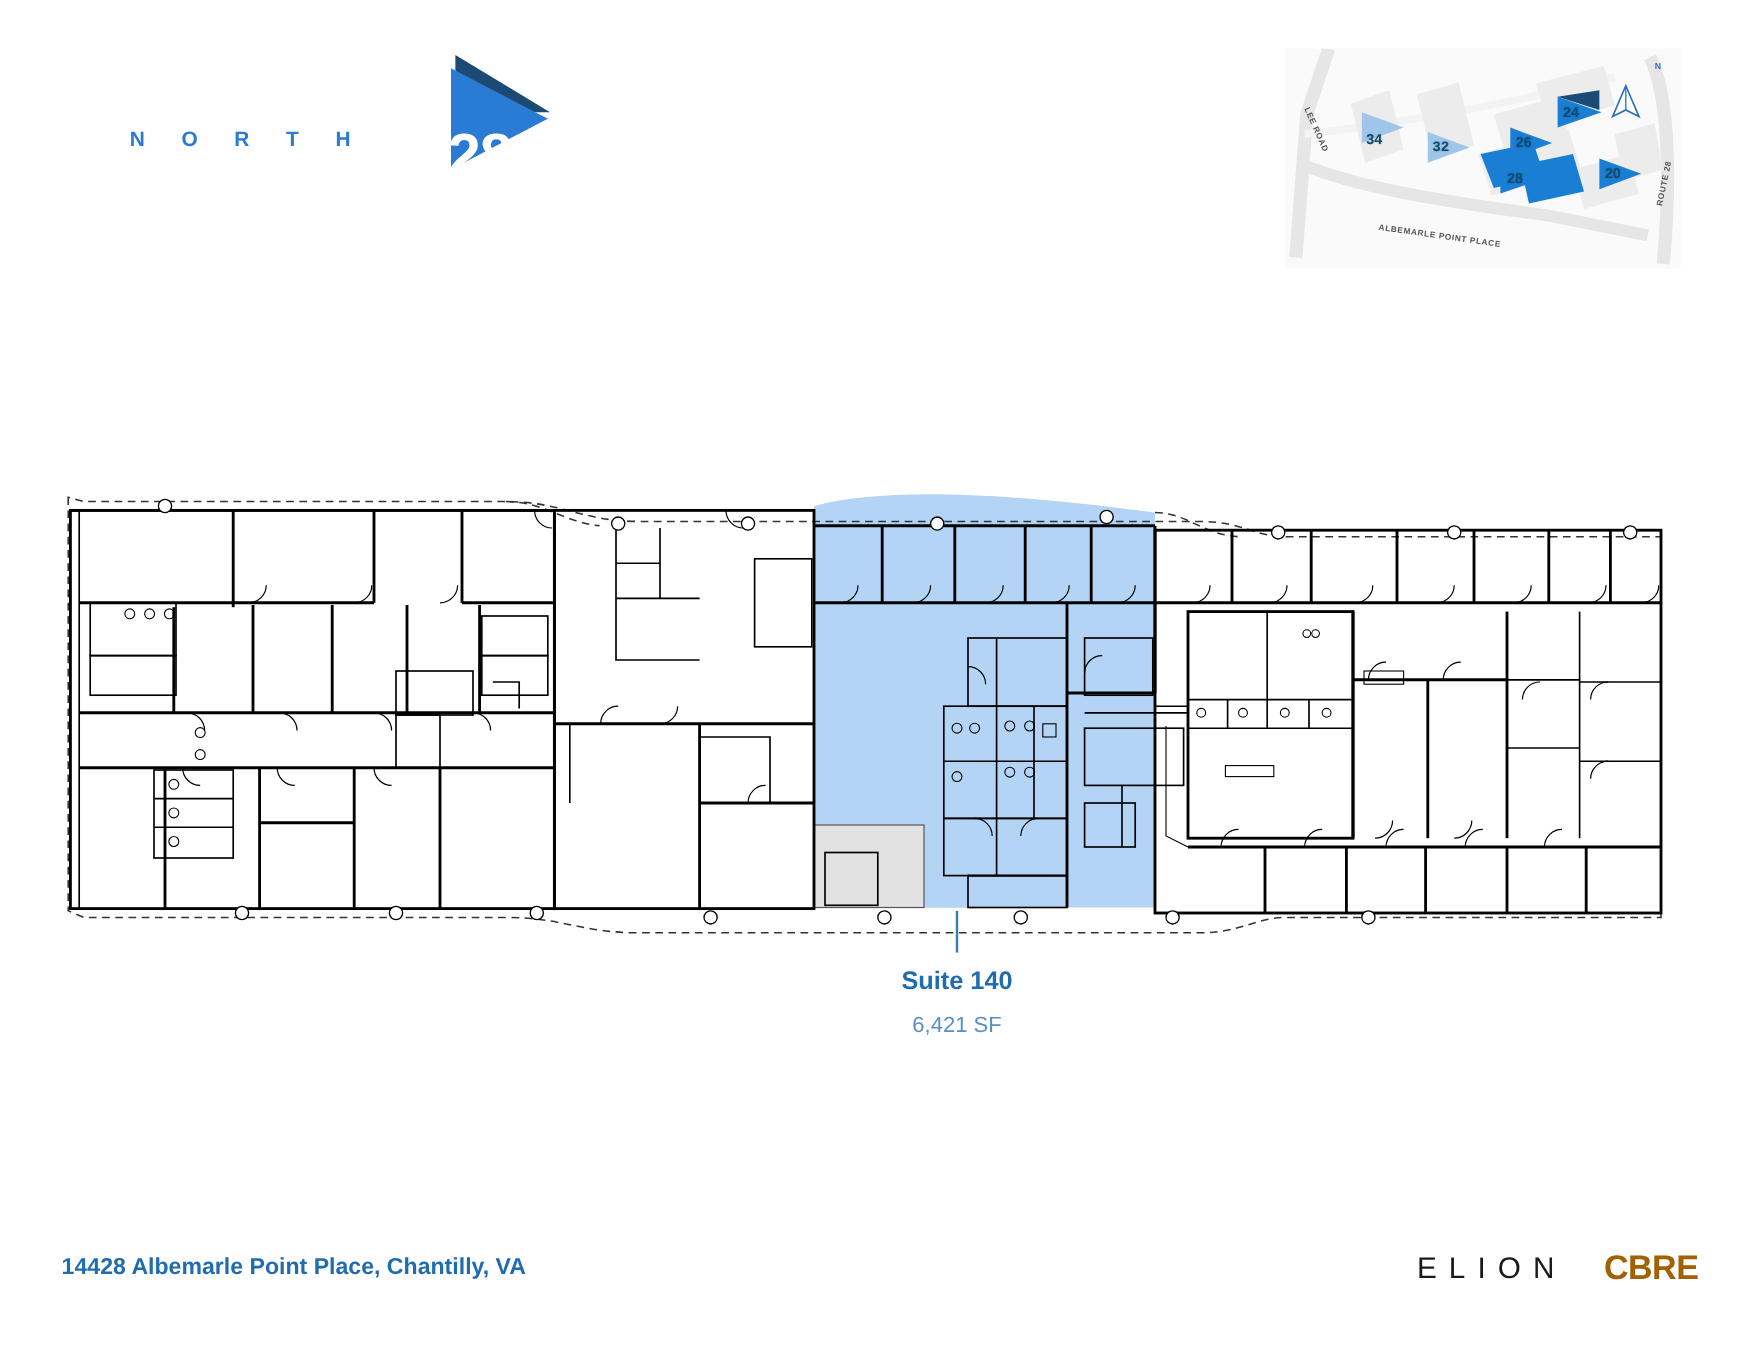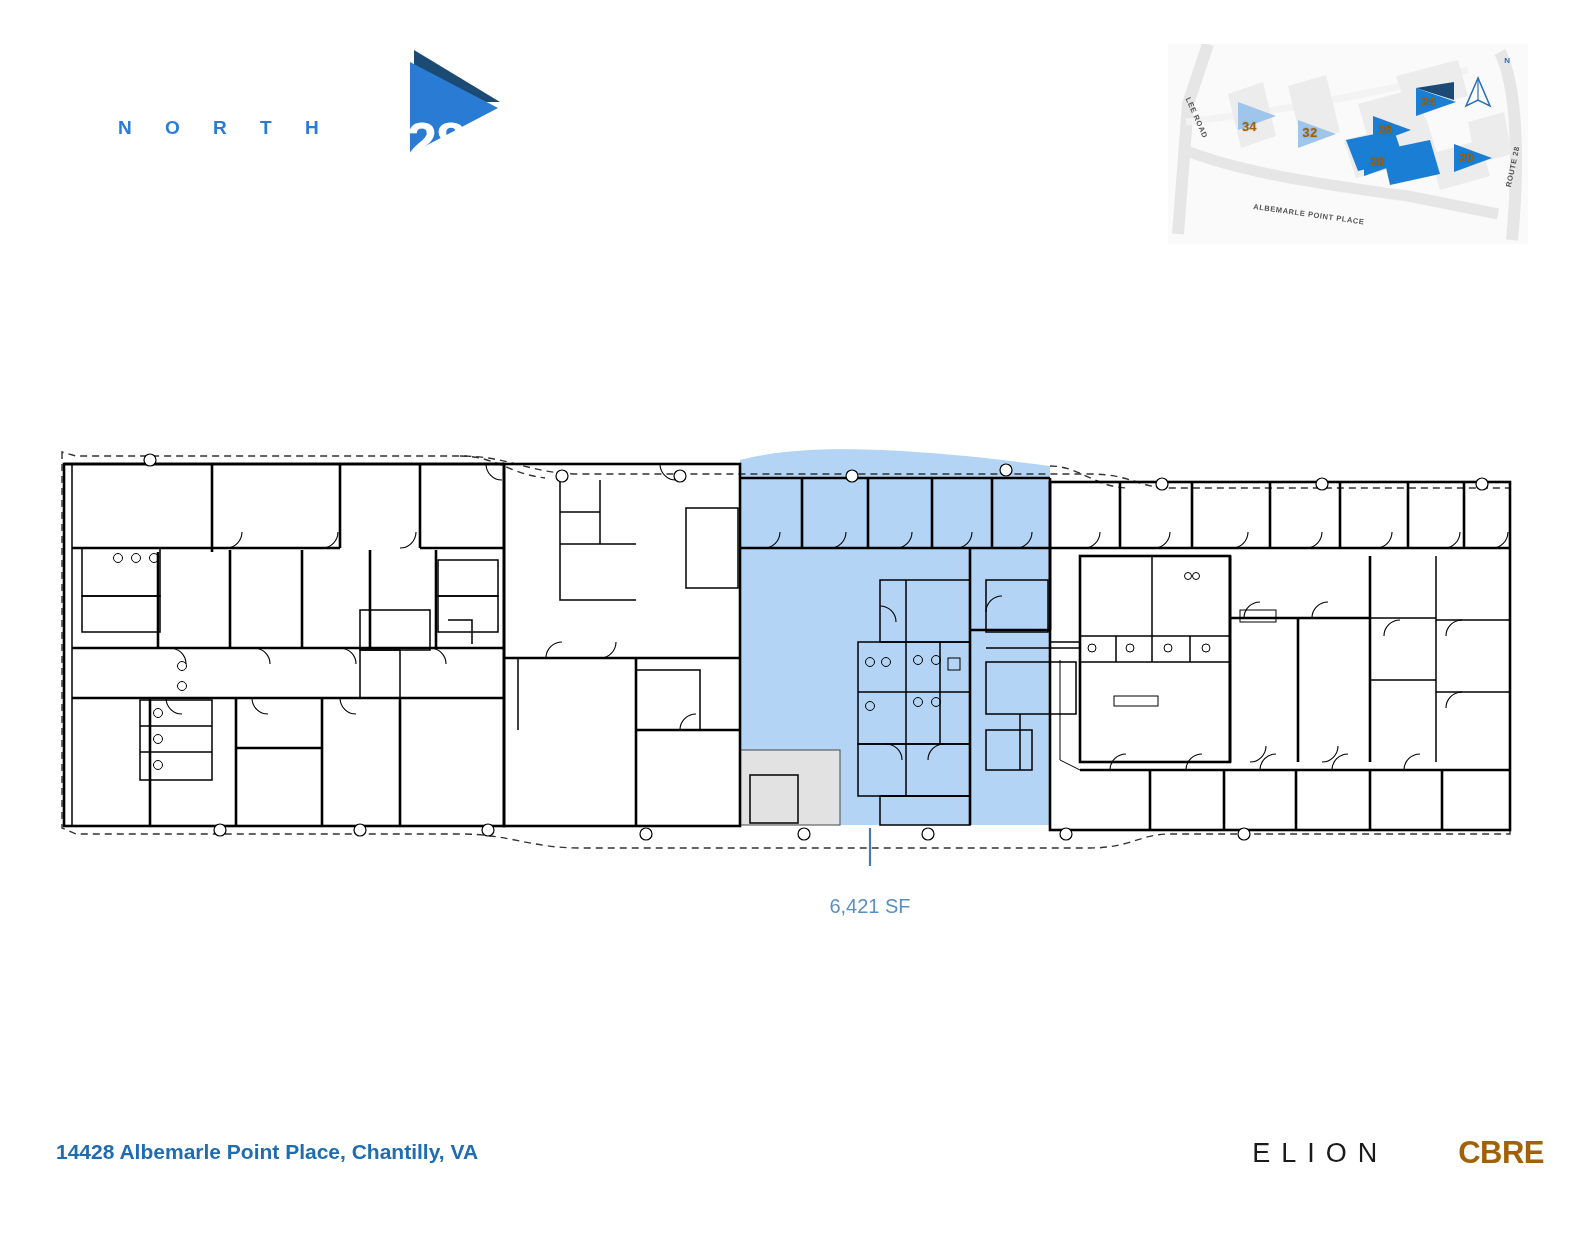--- a/index.html
+++ b/index.html
@@ -80,21 +80,21 @@
     font-size: 7.5px;
     font-weight: bold;
     color: #555555;
     letter-spacing: 0.6px;
     white-space: nowrap;
   }
   .bldg-num {
     position: absolute;
     font-size: 13px;
     font-weight: bold;
-    color: #a16207;
+    color: #0c4a6e;
     z-index: 6;
     text-shadow: 0 0 2px rgba(0,0,0,.25);
   }
   #north-label {
     position: absolute;
     right: 18px;
     top: 12px;
     font-size: 8px;
     font-weight: bold;
     color: #2a6fba;
@@ -140,21 +140,21 @@
     font-weight: bold;
     color: #1f6cb0;
     white-space: nowrap;
   }
   #footer-logos {
     position: absolute;
     right: 52px;
     top: 1135px;
     display: flex;
     align-items: center;
-    gap: 70px;
+    gap: 34px;
   }
   #elion-logo {
     font-size: 27px;
     font-weight: 300;
     letter-spacing: 11px;
     color: #1a1a1a;
     font-family: "Liberation Sans", sans-serif;
   }
   #cbre-logo {
     font-size: 31px;
@@ -484,20 +484,21 @@
     <circle class="col" cx="888" cy="404" r="6"></circle>
     <circle class="col" cx="1026" cy="404" r="6"></circle>
     <circle class="col" cx="1204" cy="404" r="6"></circle>
   </g>
 
   <line x1="830" y1="398" x2="830" y2="436" stroke="#3e7cb3" stroke-width="2.2"></line>
 </svg>
 </div>
 
 <div id="suite-callout">
+  <div id="suite-name">Suite 140</div>
   <div id="suite-area">6,421 SF</div>
 </div>
 
 <div id="footer-address">14428 Albemarle Point Place, Chantilly, VA</div>
 <div id="footer-logos">
   <div id="elion-logo">ELION</div>
   <div id="cbre-logo">CBRE</div>
 </div>
 
 </body></html>

